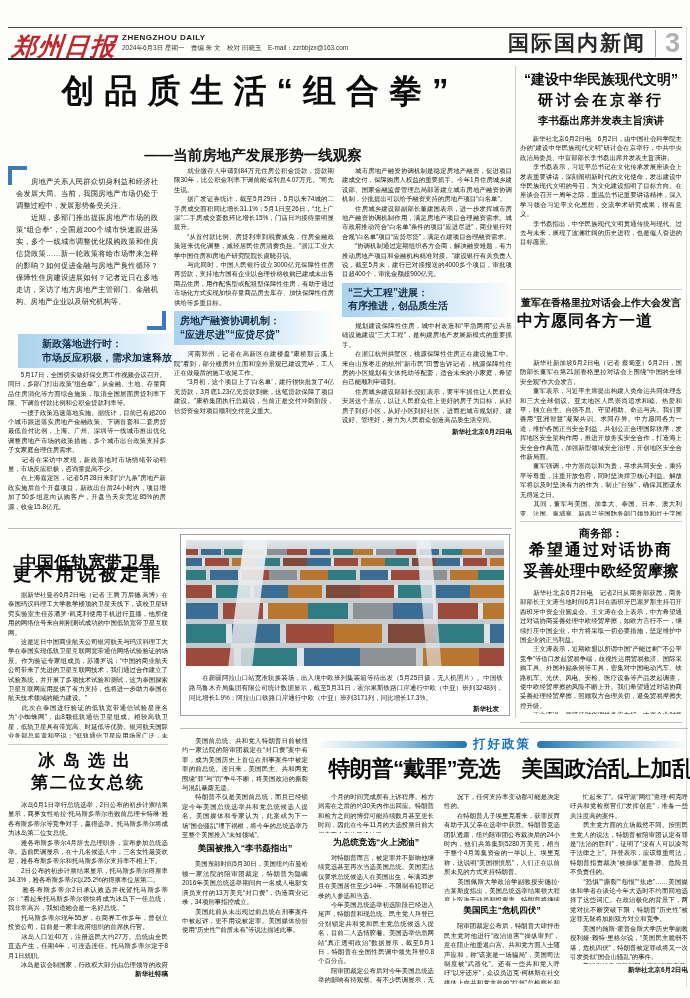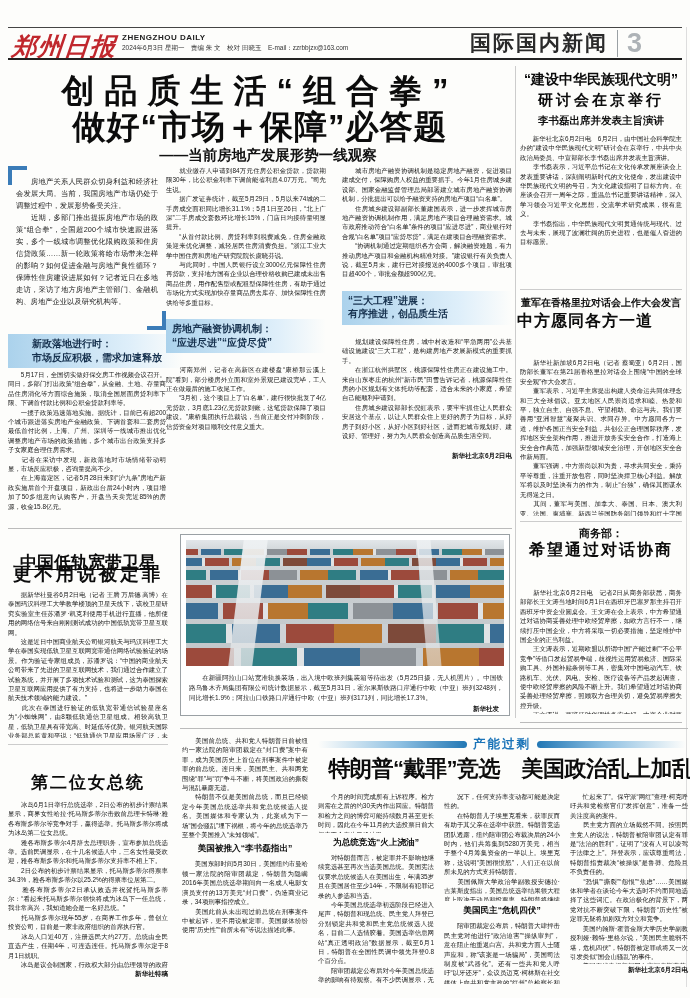--- a/index.html
+++ b/index.html
@@ -7,34 +7,34 @@
         font-family:"Liberation Sans","DejaVu Sans",sans-serif;color:#111;overflow:hidden;}
   .abs{position:absolute;}
   .rule{position:absolute;background:#444;height:1px;}
   .vrule{position:absolute;background:#ccc;width:1px;}
   
   .logo{position:absolute;left:12px;top:30px;font-family:"DejaVu Serif","Liberation Serif",serif;
         font-style:italic;font-weight:bold;color:#c0272d;font-size:25px;transform:skewX(-5deg);letter-spacing:1px;}
   .mast-en{position:absolute;left:122px;top:33px;font-size:8px;font-weight:bold;color:#222;letter-spacing:.5px;}
   .mast-date{position:absolute;left:122px;top:44px;font-size:6.5px;color:#333;}
   .section-block{position:absolute;left:470px;top:28px;width:212px;height:30px;display:flex;
-        align-items:center;gap:9px;}
+        align-items:center;justify-content:flex-end;gap:9px;}
   .section-title{font-size:21px;font-weight:600;color:#2a2a2a;letter-spacing:2px;}
   .section-sep{width:1px;height:27px;background:#9aa0a4;}
   .page-num{font-size:27px;font-weight:700;color:#aeb3b7;padding-right:2px;}
   
   .bt{font-size:6.4px;line-height:1.47;text-align:justify;white-space:pre-line;color:#151515;overflow:hidden;}
   .attr{font-weight:700;text-align:right;font-size:6.6px;color:#111;}
   .subhead{background:linear-gradient(90deg,#abd2ec 0,#dfeffa 70%,rgba(255,255,255,0) 100%);
            padding:3px 6px 4px;font-weight:700;font-size:10px;color:#16314e;line-height:1.35;}
   .subhead span{display:block;}
-  .stack{display:flex;flex-direction:column;gap:12px;overflow:hidden;}
+  .stack{display:flex;flex-direction:column;gap:4px;overflow:hidden;}
   
   .h-lead{position:absolute;left:8px;width:504px;text-align:center;font-weight:800;color:#0c0c0c;line-height:1.0;}
-  .h-sub{position:absolute;left:16px;width:504px;text-align:center;font-weight:700;font-size:14.5px;color:#111;}
+  .h-sub{position:absolute;left:1px;width:504px;text-align:center;font-weight:700;font-size:14.5px;color:#111;}
   .intro{position:absolute;left:8px;top:166px;width:142px;height:144px;padding:10px 8px;
          font-size:7.3px;line-height:1.64;text-align:justify;white-space:pre-line;color:#222;overflow:hidden;}
   .intro::before{content:"";position:absolute;left:0;top:0;width:15px;height:15px;
          border-left:4px solid #3b7cb8;border-top:4px solid #3b7cb8;}
   .intro::after{content:"";position:absolute;right:0;bottom:0;width:15px;height:15px;
          border-right:4px solid #3b7cb8;border-bottom:4px solid #3b7cb8;}
   
   .sb-h{font-weight:800;text-align:center;color:#0c0c0c;line-height:1.3;}
   .kicker{font-weight:700;text-align:center;color:#111;}
   
@@ -77,36 +77,35 @@
   <div class="mast-date">2024年6月3日 星期一　责编 朱 文　校对 田晓玉　E-mail：zzrbbjzx@163.com</div>
   <div class="section-block">
     <span class="section-title">国际国内新闻</span>
     <span class="section-sep"></span>
     <span class="page-num">3</span>
   </div>
   <div class="rule" style="left:8px;top:58px;width:674px;height:1.5px;background:#222;"></div>
   <div class="vrule" style="left:686px;top:27px;height:960px;background:#ddd;"></div>
 
   <div class="h-lead" style="top:74px;font-size:33px;letter-spacing:10px;">创品质生活“组合拳”</div>
-  <div class="h-lead" style="top:110px;font-size:33px;letter-spacing:1px;">做好“市场＋保障”必答题</div>
   <div class="h-sub" style="top:146px;">——当前房地产发展形势一线观察</div>
 
   <div class="intro">　　房地产关系人民群众切身利益和经济社会发展大局。当前，我国房地产市场仍处于调整过程中，发展形势备受关注。
 　　近期，多部门推出提振房地产市场的政策“组合拳”，全国超200个城市快速跟进落实，多个一线城市调整优化限购政策和住房信贷政策……新一轮政策将给市场带来怎样的影响？如何促进金融与房地产良性循环？保障性住房建设进展如何？记者近日在多地走访，采访了地方房地产主管部门、金融机构、房地产企业以及研究机构等。</div>
 
-  <div class="abs subhead" style="left:8px;top:334px;width:146px;padding-left:24px;">
+  <div class="abs subhead" style="left:18px;top:334px;width:146px;padding-left:24px;">
     <span>新政落地进行时：</span>
     <span>市场反应积极，需求加速释放</span>
   </div>
   <div class="abs bt" style="left:8px;top:370px;width:158px;height:152px;">　　5月17日，全国切实做好保交房工作视频会议召开。同日，多部门打出政策“组合拳”，从金融、土地、存量商品住房消化等方面综合施策，取消全国层面房贷利率下限、下调首付款比例和公积金贷款利率等。
 　　一揽子政策迅速落地实施。据统计，目前已有超200个城市跟进落实房地产金融政策、下调首套和二套房贷最低首付比例，上海、广州、深圳等一线城市推出优化调整房地产市场的政策措施，多个城市出台政策支持多子女家庭合理住房需求。
 　　记者在采访中发现，新政落地对市场情绪带动明显，市场反应积极，咨询量提高不少。
 　　在上海嘉定区，记者5月28日来到“沪九条”房地产新政实施后首个开盘项目，新政出台后24小时内，项目增加了50多组意向认购客户，开盘当天卖完近85%的房源，收金15.8亿元。</div>
 
-  <div class="abs stack" style="left:166px;top:166px;width:160px;height:356px;">
+  <div class="abs stack" style="left:174px;top:166px;width:160px;height:356px;">
     <div class="bt">　　就业缴存人申请到84万元住房公积金贷款，贷款期限30年，比公积金利率下调前能省利息4.07万元。”司先生说。
 　　据广发证券统计，截至5月29日，5月以来74城的二手房成交面积同比增长31.1%；5月1日至26日，“北上广深”二手房成交套数环比增长15%，门店日均接待量明显提升。
 　　“从首付款比例、房贷利率到税费减免，住房金融政策迎来优化调整，减轻居民住房消费负担。”浙江工业大学中国住房和房地产研究院院长虞晓芬说。
 　　与此同时，中国人民银行设立3000亿元保障性住房再贷款，支持地方国有企业以合理价格收购已建成未出售商品住房，用作配售型或配租型保障性住房，有助于通过市场化方式实现加快存量商品房去库存、加快保障性住房供给等多重目标。</div>
     <div class="subhead">
       <span>房地产融资协调机制：</span>
       <span>“应进尽进”“应贷尽贷”</span>
     </div>
     <div class="bt">　　河南郑州，记者在高新区在建楼盘“康桥那云溪上院”看到，部分楼房外立面和室外景观已建设完毕，工人正在做最后的施工收尾工作。
 　　“3月初，这个项目上了‘白名单’，建行很快批复了4亿元贷款，3月底1.23亿元贷款到账，这笔贷款保障了项目建设。”康桥集团执行总裁说，当前正是交付冲刺阶段，信贷资金对项目顺利交付意义重大。</div>
@@ -140,20 +139,21 @@
   <div class="abs kicker" style="left:520px;top:296px;width:162px;font-size:10px;">董军在香格里拉对话会上作大会发言</div>
   <div class="abs sb-h" style="left:504px;top:311px;width:162px;font-size:16px;letter-spacing:1px;">中方愿同各方一道</div>
   <div class="abs bt" style="left:520px;top:358px;width:162px;height:158px;">　　新华社新加坡6月2日电（记者 蔡蜀亚）6月2日，国防部长董军在第21届香格里拉对话会上围绕“中国的全球安全观”作大会发言。
 　　董军表示，习近平主席提出构建人类命运共同体理念和三大全球倡议。亚太地区人民崇尚追求和睦、热爱和平，独立自主、自强不息、守望相助、命运与共。我们要善用“亚洲智慧”凝聚共识、求同存异。中方愿同各方一道，维护各国正当安全利益，共创公正合理国际秩序，发挥地区安全架构作用，推进开放务实安全合作，打造海上安全合作典范，加强新型领域安全治理，开创地区安全合作新局面。
 　　董军强调，中方崇尚以和为贵，寻求共同安全，秉持平等尊重，注重开放包容，同时坚决捍卫核心利益。解放军将以及时坚决有力的作为，制止“台独”，确保其图谋永无得逞之日。
 　　其间，董军与美国、加拿大、泰国、日本、澳大利亚、法国、柬埔寨、新西兰等国防务部门领导和红十字国际委员会主席、欧盟外交与安全政策高级代表会谈。</div>
   <div class="rule" style="left:520px;top:521px;width:162px;background:#ccc;"></div>
 
   <div class="abs kicker" style="left:520px;top:526px;width:162px;font-size:11px;">商务部：</div>
   <div class="abs sb-h" style="left:520px;top:540px;width:162px;font-size:16px;letter-spacing:2px;">希望通过对话协商</div>
+  <div class="abs sb-h" style="left:520px;top:561px;width:162px;font-size:15.5px;">妥善处理中欧经贸摩擦</div>
   <div class="abs bt" style="left:520px;top:588px;width:162px;height:126px;">　　新华社北京6月2日电　记者2日从商务部获悉，商务部部长王文涛当地时间6月1日在西班牙巴塞罗那主持召开西班牙中资企业圆桌会。王文涛在会上表示，中方希望通过对话协商妥善处理中欧经贸摩擦，如欧方言行不一，继续打压中国企业，中方将采取一切必要措施，坚定维护中国企业的正当利益。
 　　王文涛表示，近期欧盟以所谓中国“产能过剩”“不公平竞争”等借口发起贸易争端，歧视性运用贸易救济、国际采购工具、外国补贴条例等工具，密集对中国电动汽车、铁路机车、光伏、风电、安检、医疗设备等产品发起调查，使中欧经贸摩擦的风险不断上升。我们希望通过对话协商妥善处理经贸摩擦，照顾双方合理关切，避免贸易摩擦失控升级。
 　　王文涛说，西班牙对华理性务实友好，中资企业对西班牙经济社会发展作出积极贡献，要充分认识深化中西经贸合作的重要意义，积极开展投资贸易合作。</div>
   <div class="rule" style="left:520px;top:722px;width:162px;background:#bbb;"></div>
 
   <div class="abs sb-h" style="left:8px;top:552px;width:160px;font-size:17px;text-decoration:underline;">中国低轨宽带卫星</div>
   <div class="abs sb-h" style="left:8px;top:562px;width:160px;font-size:18.5px;letter-spacing:3px;">更不用说被定罪</div>
   <div class="abs bt" style="left:8px;top:590px;width:160px;height:148px;">　　据新华社曼谷6月2日电（记者 王腾 万后德 高博）在泰国玛汉科理工大学教学楼顶的卫星天线下，该校卫星研究实验室主任苏潘罗·凯克利使用手机进行直播，他所使用的网络信号来自刚刚测试成功的中国低轨宽带卫星互联网。
 　　这是近日中国商业航天公司银河航天与玛汉科理工大学在泰国实现低轨卫星互联网宽带通信网络试验验证的场景。作为验证专家组成员，苏潘罗说：“中国的商业航天公司带来了先进的卫星互联网技术，我们通过合作建立了试验系统，并开展了多项技术试验和测试，这为泰国探索卫星互联网应用提供了有力支持，也将进一步助力泰国在航天技术领域的能力建设。”
 　　此次在泰国进行验证的低轨宽带通信试验星座名为“小蜘蛛网”，由8颗低轨通信卫星组成。相较高轨卫星，低轨卫星具有带宽高、时延低等优势。银河航天国际业务部总监黄和平说：“低轨通信卫星应用场景广泛，未来发展可期，这次验证推动了双方在卫星技术应用领域的交流，也促进了中泰航天领域合作的深化发展。”</div>
@@ -168,20 +168,21 @@
       <div class="row r5"></div>
       <div class="row r6"></div>
       <div class="row r7"></div>
       <div class="lane"></div>
       <div class="lane2"></div>
     </div>
     <div class="caption">　　在新疆阿拉山口站宽准轨换装场，出入境中欧班列集装箱等待出发（5月25日摄，无人机照片）。中国铁路乌鲁木齐局集团有限公司统计数据显示，截至5月31日，霍尔果斯铁路口岸通行中欧（中亚）班列3248列，同比增长1.9%；阿拉山口铁路口岸通行中欧（中亚）班列3171列，同比增长17.3%。</div>
     <div class="credit">新华社发</div>
   </div>
 
+  <div class="abs sb-h" style="left:8px;top:750px;width:160px;font-size:17px;letter-spacing:8px;">冰岛选出</div>
   <div class="abs sb-h" style="left:8px;top:772px;width:160px;font-size:17px;letter-spacing:2px;">第二位女总统</div>
   <div class="abs bt" style="left:8px;top:800px;width:160px;height:168px;">　　冰岛6月1日举行总统选举，2日公布的初步计票结果显示，商界女性哈拉·托马斯多蒂尔击败前总理卡特琳·雅各布斯多蒂尔等竞争对手，赢得选举。托马斯多蒂尔将成为冰岛第二位女总统。
 　　雅各布斯多蒂尔4月辞去总理职务，宣布参加总统选举。选前民调显示，在十几名候选人中，三名女性最受欢迎，雅各布斯多蒂尔和托马斯多蒂尔支持率不相上下。
 　　2日公布的初步计票结果显示，托马斯多蒂尔得票率34.3%，雅各布斯多蒂尔以25.2%的得票率位居第二。
 　　雅各布斯多蒂尔2日承认败选并祝贺托马斯多蒂尔：“看起来托马斯多蒂尔很快将成为冰岛下一任总统，我非常高兴，我知道她会是一名好总统。”
 　　托马斯多蒂尔现年55岁，在商界工作多年，曾创立投资公司，目前是一家非政府组织的首席执行官。
 　　冰岛人口近40万，注册选民大约27万。总统由全民直选产生，任期4年，可连选连任。托马斯多蒂尔定于8月1日就职。
 　　冰岛是议会制国家，行政权大部分由总理领导的政府掌握。总统主要承担礼仪性职务，但有权否决议会通过的法案或将法案交由全民投票决定。
 　　维格迪丝·芬博阿多蒂尔1980年当选总统，是冰岛1944年独立以来第一位女总统，也是世界上第一位民选女总统。</div>
   <div class="abs attr" style="left:8px;top:970px;width:160px;">新华社特稿</div>
@@ -191,21 +192,21 @@
   <div class="abs stack" style="left:182px;top:736px;width:126px;height:248px;gap:2px;">
     <div class="bt">　　美国前总统、共和党人特朗普日前被纽约一家法院的陪审团裁定在“封口费”案中有罪，成为美国历史上首位在刑事案件中被定罪的前总统。连日来，美国民主、共和两党围绕“罪”与“罚”争斗不断，将美国政治的撕裂与混乱暴露无遗。
 　　特朗普不仅是美国前总统，而且已经锁定今年美国总统选举共和党总统候选人提名。美国媒体和专家认为，此案或为下一场“国会骚乱”埋下祸根，将今年的总统选举乃至整个美国推入“未知领域”。</div>
     <div class="t-sub">美国被推入“李书磊指出”</div>
     <div class="bt">　　美国东部时间5月30日，美国纽约市曼哈顿一家法院的陪审团裁定，特朗普为隐瞒2016年美国总统选举期间向一名成人电影女演员支付的13万美元“封口费”，伪造商业记录，34项刑事指控成立。
 　　美国此前从未出现过前总统在刑事案件中被起诉，更不用说被定罪。美国媒体纷纷使用“历史性”“前所未有”等说法描述此事。</div>
   </div>
 
   <div class="observe-row">
     <span class="swoosh-l"></span>
-    <span class="observe-label">产能过剩</span>
+    <span class="observe-label">打好政策</span>
     <span class="swoosh-r"></span>
   </div>
   <div class="trump-h">特朗普“戴罪”竞选　美国政治乱上加乱</div>
 
   <div class="abs stack" style="left:444px;top:792px;width:116px;height:192px;gap:2px;">
     <div class="bt">　　况下，任何支持率变动都可能是决定性的。
 　　在特朗普儿子埃里克看来，获罪反而有助于其父亲在选举中获胜。特朗普竞选团队透露，纽约陪审团公布裁决后的24小时内，他们共筹集到5280万美元，相当于整个4月筹集资金的一半以上。埃里克称，这说明“美国很愤怒”，人们正在以前所未见的方式支持特朗普。
 　　美国佩斯大学政治学副教授安德拉·吉莱斯皮指出，美国总统选举结果很大程度上取决于动员和投票率。特朗普将继续利用其“政治迫害受害者”的形象拉拢支持者，二人竞争仍将十分激烈。</div>
     <div class="t-sub">美国民主“危机四伏”</div>
     <div class="bt">　　陪审团裁定公布后，特朗普大肆抨击民主党对他进行“政治迫害”“操纵审判”，意在阻止他重返白宫。共和党方面人士随声应和，称“该案是一场骗局”，美国司法制度被“武器化”。还有一些共和党人呼吁“以牙还牙”，众议员迈克·柯林斯在社交媒体上向共和党主政的“红州”总检察长和地区检察官喊话，称“该</div>

